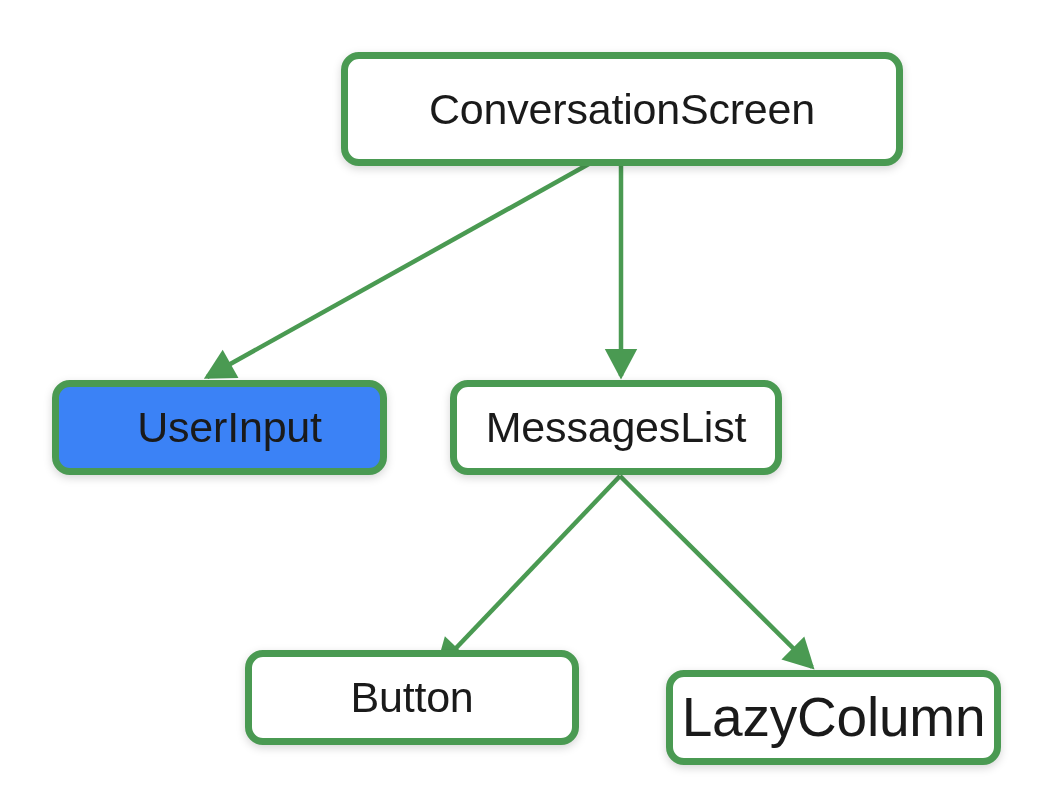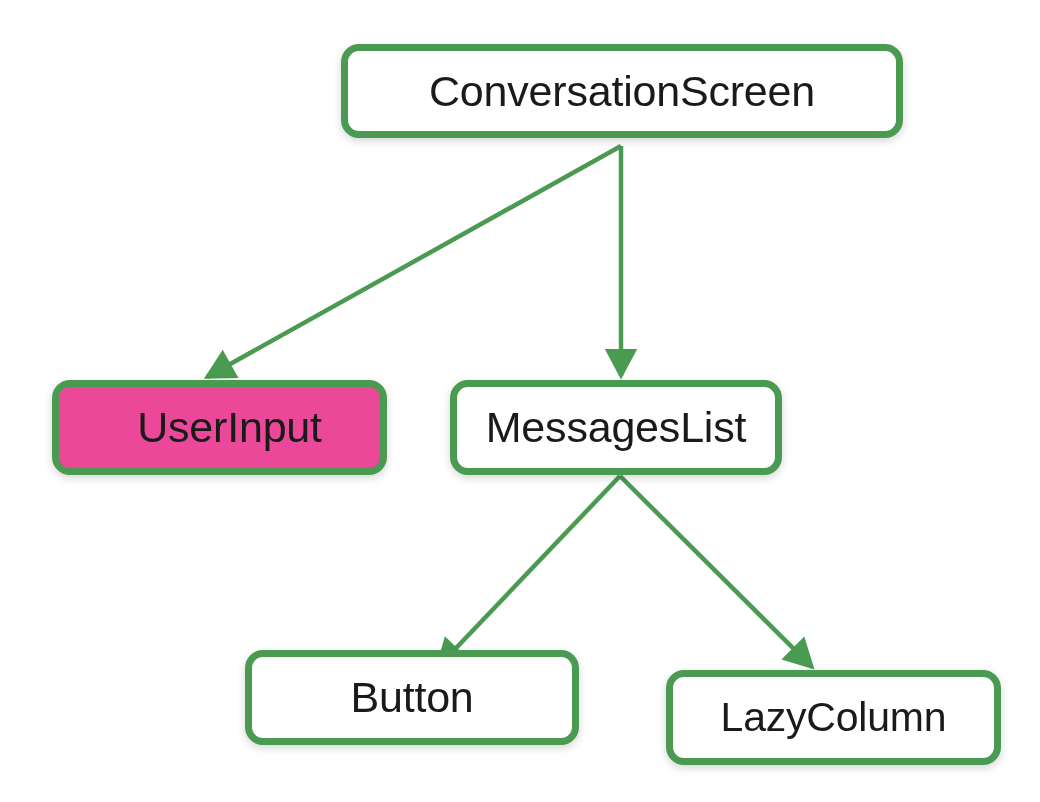--- a/index.html
+++ b/index.html
@@ -46,23 +46,23 @@
     color: #1a1a1a;
     font-family: "Liberation Sans", sans-serif;
     font-weight: 400;
     letter-spacing: -0.2px;
     white-space: nowrap;
     line-height: 1;
   }
   
   #node-conversationscreen {
     left: 341px;
-    top: 44px;
+    top: 52px;
     width: 562px;
-    height: 94px;
+    height: 114px;
   }
   #node-conversationscreen .node-label { font-size: 43px; }
 
   #node-userinput {
     left: 52px;
     top: 380px;
     width: 335px;
     height: 95px;
   }
   #node-userinput .node-label { font-size: 43px; }
@@ -82,21 +82,21 @@
     height: 95px;
   }
   #node-button .node-label { font-size: 43px; }
 
   #node-lazycolumn {
     left: 666px;
     top: 670px;
     width: 335px;
     height: 95px;
   }
-  #node-lazycolumn .node-label { font-size: 41px; }
+  #node-lazycolumn .node-label { font-size: 55px; }
 </style>
 </head>
 <body style="background: rgb(255, 255, 255);">
 
 <div id="diagram-canvas" style="background: rgb(255, 255, 255);">
 
   <svg id="edge-layer" viewBox="0 0 1040 802" width="1040" height="802">
     <defs>
       <marker id="arrowhead" markerWidth="9" markerHeight="9" refX="6.6" refY="4.5" orient="auto" markerUnits="strokeWidth">
         <path d="M 0.6 0.9 L 7.4 4.5 L 0.6 8.1 Z" fill="#4a9a52"></path>
@@ -109,21 +109,21 @@
 
     <line x1="620" y1="476" x2="438" y2="667" stroke="#4a9a52" stroke-width="4.5" marker-end="url(#arrowhead)"></line>
 
     <line x1="620" y1="476" x2="812" y2="667" stroke="#4a9a52" stroke-width="4.5" marker-end="url(#arrowhead)"></line>
   </svg>
 
   <div class="node" id="node-conversationscreen" style="border-color: rgb(74, 154, 82); background: rgb(255, 255, 255);">
     <span class="node-label" style="color: rgb(26, 26, 26);">ConversationScreen</span>
   </div>
 
-  <div class="node" id="node-userinput" style="border-color: rgb(74, 154, 82); background: #ec4899; padding-left: 20px;">
+  <div class="node" id="node-userinput" style="border-color: rgb(74, 154, 82); background: #3b82f6; padding-left: 20px;">
     <span class="node-label" style="color: rgb(26, 26, 26);">UserInput</span>
   </div>
 
   <div class="node" id="node-messageslist" style="border-color: rgb(74, 154, 82); background: rgb(255, 255, 255);">
     <span class="node-label" style="color: rgb(26, 26, 26);">MessagesList</span>
   </div>
 
   <div class="node" id="node-button" style="border-color: rgb(74, 154, 82); background: rgb(255, 255, 255);">
     <span class="node-label" style="color: rgb(26, 26, 26);">Button</span>
   </div>

